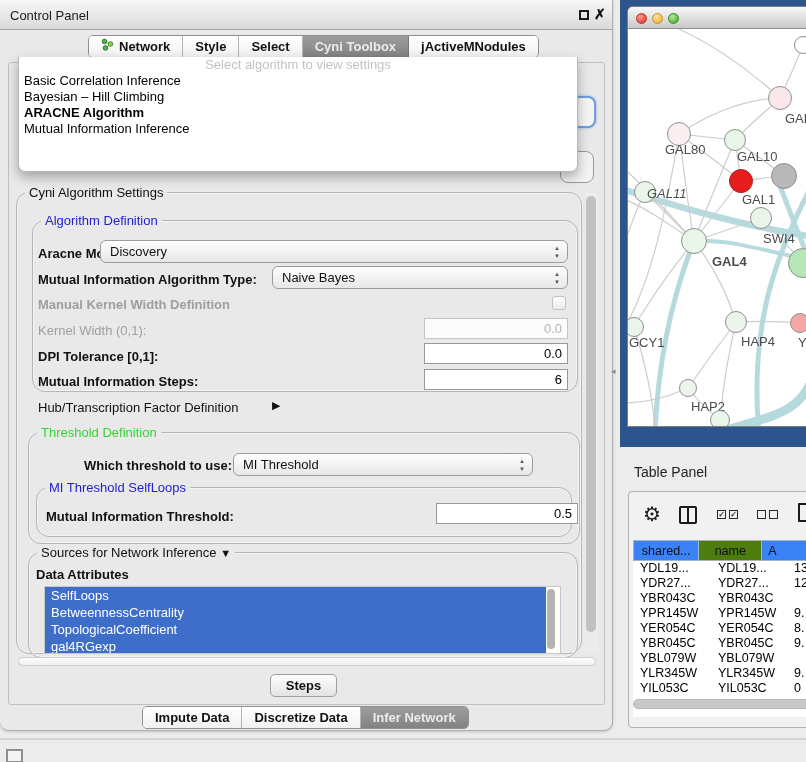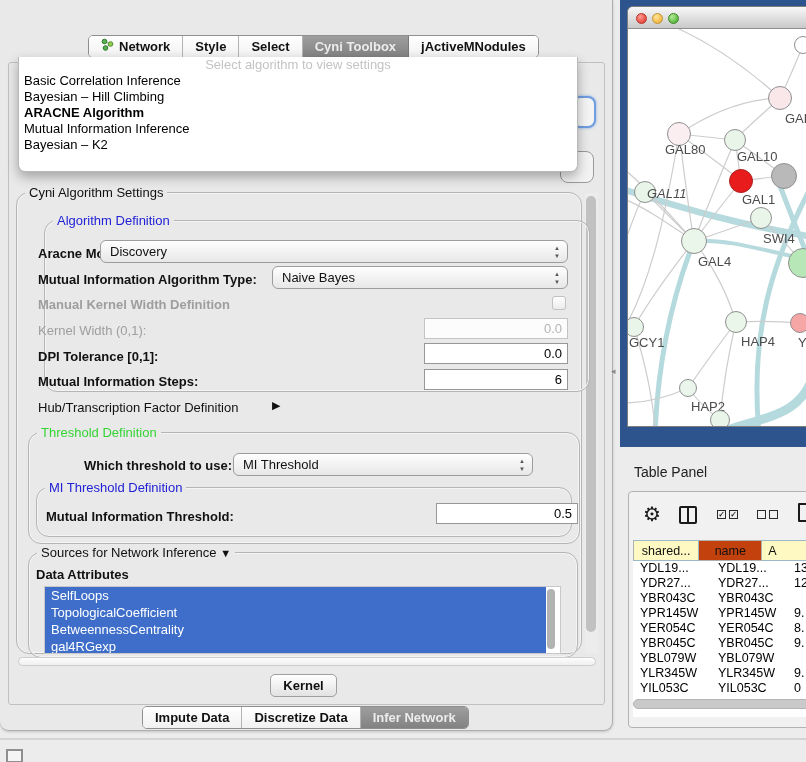--- a/index.html
+++ b/index.html
@@ -38,21 +38,21 @@
   .algo-item { line-height:16px; padding-left:5px; font-size:13px; color:#000; white-space:nowrap; }
   .algo-item.selected { font-weight:bold; }
 
   
   .group { position:absolute; border:1px solid #b5b5b5; border-radius:13px; box-shadow:inset 0 0 0 1px #f4f4f4; }
   .group-title { position:absolute; top:-8px; left:8px; background:#e9e9e9; padding:0 4px; font-size:13px; color:#111; white-space:nowrap; }
   .title-blue { color:#2121d6; }
   .title-green { color:#35d435; }
 
   .main-group { left:16px; top:192px; width:566px; height:462px; }
-  .algo-group { left:44px; top:220px; width:546px; height:172px; }
+  .algo-group { left:32px; top:220px; width:546px; height:172px; }
   .thr-group  { left:28px; top:432px; width:552px; height:112px; }
   .mi-group   { left:36px; top:487px; width:536px; height:50px; }
   .src-group  { left:28px; top:552px; width:550px; height:106px; }
 
   .lbl { position:absolute; font-size:13px; font-weight:bold; color:#111; white-space:nowrap; }
   .lbl.plain { font-weight:normal; }
   .lbl.dis { color:#9e9e9e; }
 
   .combo { position:absolute; height:23px; border:1px solid #9c9c9c; border-radius:6px;
            background:linear-gradient(#fefefe,#e7e7e7); line-height:21px; padding-left:9px; color:#111;
@@ -101,22 +101,22 @@
   .gear-icon { position:absolute; left:14px; top:10px; font-size:20px; color:#1a1a1a; }
   .split-icon { position:absolute; left:50px; top:14px; width:18px; height:18px; border:2px solid #1a1a1a; border-radius:2px; }
   .split-icon::after { content:""; position:absolute; left:6px; top:0; width:2px; height:14px; background:#1a1a1a; }
   .chkpair { position:absolute; top:18px; display:flex; gap:3px; }
   .chkpair .bx { width:9px; height:9px; border:1.5px solid #2a2a2a; font-size:8px; line-height:8px; text-align:center; color:#2a2a2a; font-weight:bold; }
   .doc-icon { position:absolute; left:169px; top:11px; width:15px; height:19px; border:2px solid #1a1a1a; border-radius:1px; background:#f1f1f1; }
 
   .tbl { position:absolute; left:4px; top:48px; width:180px; }
   .thead { display:flex; }
   .th { height:21px; line-height:21px; text-align:center; font-size:12.5px; color:#111;
-        border:1px solid #b0b0b0; border-left:none; background:#c2410c; overflow:hidden; white-space:nowrap; }
-  .th.sel { background:#fef9c3; border-color:#9cb9c8; }
+        border:1px solid #b0b0b0; border-left:none; background:#4d7c0f; overflow:hidden; white-space:nowrap; }
+  .th.sel { background:#3b82f6; border-color:#9cb9c8; }
   .th.c0 { width:80px; border-left:1px solid #b0b0b0; }
   .th.c1 { width:76px; }
   .th.c2 { width:60px; text-align:left; padding-left:6px; }
   .tbody { background:#fff; width:216px; }
   .trow { display:flex; height:15px; line-height:15px; font-size:12.5px; color:#000; }
   .tcell { overflow:hidden; white-space:nowrap; }
   .tcell.c0 { width:80px; padding-left:7px; }
   .tcell.c1 { width:76px; padding-left:5px; }
   .tcell.c2 { width:60px; padding-left:5px; }
   .tbl-clip { height:156px; overflow:hidden; background:#fff; }
@@ -126,20 +126,25 @@
   .footer-line { position:absolute; left:0; top:738px; width:806px; height:2px; background:#d4d4d4; }
   .mini-icon { position:absolute; left:6px; top:749px; width:17px; height:14px; border:2px solid #8f8f8f; background:#f5f5f5; }
   .grip { position:absolute; left:611px; top:366px; font-size:9px; color:#8a8a8a; }
 </style>
 </head>
 <body>
 
 <div class="screen">
 
   <div class="cp">
+    <div class="cp-title">
+      <span class="cp-title-text">Control Panel</span>
+      <span class="float-btn"></span>
+      <span class="close-btn">✗</span>
+    </div>
 
     <div class="seg top-tabs">
       <div class="seg-item">
         <span>
           <svg width="13" height="13" viewBox="0 0 13 13">
             <path d="M3.5 3.5 L9.5 6 L4.5 10" stroke="#9aa59a" fill="none" stroke-width="1"></path>
             <circle cx="3.5" cy="3.5" r="2.3" fill="#57b14e" stroke="#2f7a2c"></circle>
             <circle cx="9.5" cy="6" r="2.3" fill="#8fd04e" stroke="#4f8d2c"></circle>
             <circle cx="4.5" cy="10" r="2.3" fill="#57b14e" stroke="#2f7a2c"></circle>
           </svg>
@@ -198,42 +203,42 @@
 
     <div class="group thr-group">
       <span class="group-title title-green">Threshold Definition</span>
     </div>
     <span class="lbl" style="left:84px; top:458px;">Which threshold to use:</span>
     <div class="combo" style="left:233px; top:453px; width:300px;">
       <span>MI Threshold</span>
       <span class="combo-arrows">▲<br>▼</span>
     </div>
     <div class="group mi-group">
-      <span class="group-title title-blue">MI Threshold Definition</span>
+      <span class="group-title title-blue">MI Threshold SelfLoops</span>
     </div>
     <span class="lbl" style="left:46px; top:509px;">Mutual Information Threshold:</span>
     <div class="field" style="left:420px; top:503px; width:142px;margin-left:16px;">0.5</div>
 
     <div class="group src-group">
       <span class="group-title">
         <span>Sources for Network Inference</span>
         <span class="tri">▼</span>
       </span>
     </div>
     <span class="lbl" style="left:36px; top:567px;">Data Attributes</span>
     <div class="attr-list" id="attr-list">
         <div class="attr-item">SelfLoops</div>
+        <div class="attr-item">BetweennessCentrality</div>
         <div class="attr-item">TopologicalCoefficient</div>
-        <div class="attr-item">BetweennessCentrality</div>
         <div class="attr-item">gal4RGexp</div>
       </div>
     <div class="attr-scroll"></div>
     <div class="hbar"></div>
 
-    <div class="apply-btn">Kernel</div>
+    <div class="apply-btn">Steps</div>
 
     <div class="seg bottom-tabs">
       <div class="seg-item">
           <span>Impute Data</span>
         </div>
       <div class="seg-item">
           <span>Discretize Data</span>
         </div>
       <div class="seg-item active">
           <span>Infer Network</span>
@@ -296,21 +301,21 @@
           <div class="node" style="left: 96px; top: 100px; height: 22px; width: 22px; background: rgb(232, 245, 232);"></div>
           <div class="node-label" style="left: 109px; top: 120px;">GAL10</div>
           <div class="node" style="left: 101px; top: 140px; height: 24px; width: 24px; background: rgb(232, 28, 28); border-color: rgb(168, 34, 34);"></div>
           <div class="node-label" style="left: 114px; top: 163px;">GAL1</div>
           <div class="node" style="left: 143px; top: 134px; height: 26px; width: 26px; background: rgb(185, 185, 185);"></div>
           <div class="node" style="left: 6px; top: 152px; height: 22px; width: 22px; background: rgb(232, 245, 232);"></div>
           <div class="node-label" style="left: 19px; top: 157px; font-style: italic;">GAL11</div>
           <div class="node" style="left: 122px; top: 178px; height: 22px; width: 22px; background: rgb(232, 245, 232);"></div>
           <div class="node-label" style="left: 135px; top: 202px;">SWI4</div>
           <div class="node" style="left: 53px; top: 199px; height: 26px; width: 26px; background: rgb(233, 246, 233);"></div>
-          <div class="node-label" style="left: 70px; top: 225px;">GAL4</div>
+          <div class="node-label" style="left: 84px; top: 225px; font-weight: bold;">GAL4</div>
           <div class="node" style="left: 160px; top: 219px; height: 30px; width: 30px; background: rgb(183, 231, 183);"></div>
           <div class="node" style="left: -4px; top: 288px; height: 20px; width: 20px; background: rgb(232, 245, 232);"></div>
           <div class="node-label" style="left: 1px; top: 306px;">GCY1</div>
           <div class="node" style="left: 97px; top: 282px; height: 22px; width: 22px; background: rgb(234, 246, 234);"></div>
           <div class="node-label" style="left: 113px; top: 305px;">HAP4</div>
           <div class="node" style="left: 162px; top: 284px; height: 20px; width: 20px; background: rgb(247, 166, 166);"></div>
           <div class="node-label" style="left: 170px; top: 306px;">Y</div>
           <div class="node" style="left: 51px; top: 350px; height: 18px; width: 18px; background: rgb(234, 246, 234);"></div>
           <div class="node-label" style="left: 63px; top: 370px;">HAP2</div>
           <div class="node" style="left: 82px; top: 381px; height: 20px; width: 20px; background: rgb(232, 245, 232);"></div>
@@ -395,17 +400,16 @@
   <div class="mini-icon"></div>
   <span class="grip">◂</span>
 
   <div class="popup">
     <div class="popup-prompt">Select algorithm to view settings</div>
     <div id="algo-list">
         <div class="algo-item">Basic Correlation Inference</div>
         <div class="algo-item">Bayesian – Hill Climbing</div>
         <div class="algo-item selected">ARACNE Algorithm</div>
         <div class="algo-item">Mutual Information Inference</div>
-        <div class="algo-item">Bayesian – K2</div>
       </div>
   </div>
 
 </div>
 
 </body></html>

